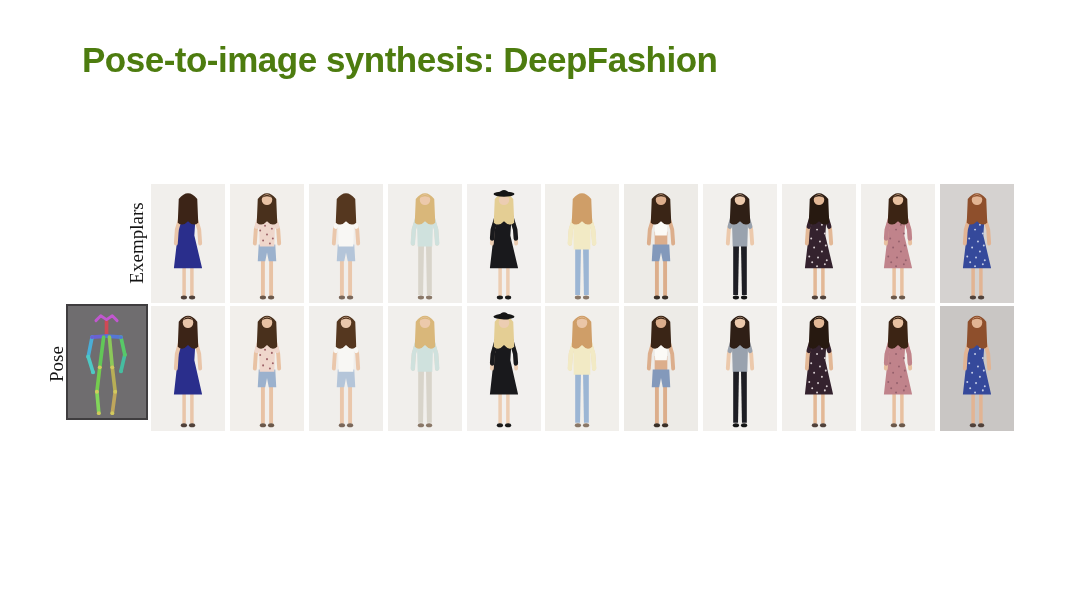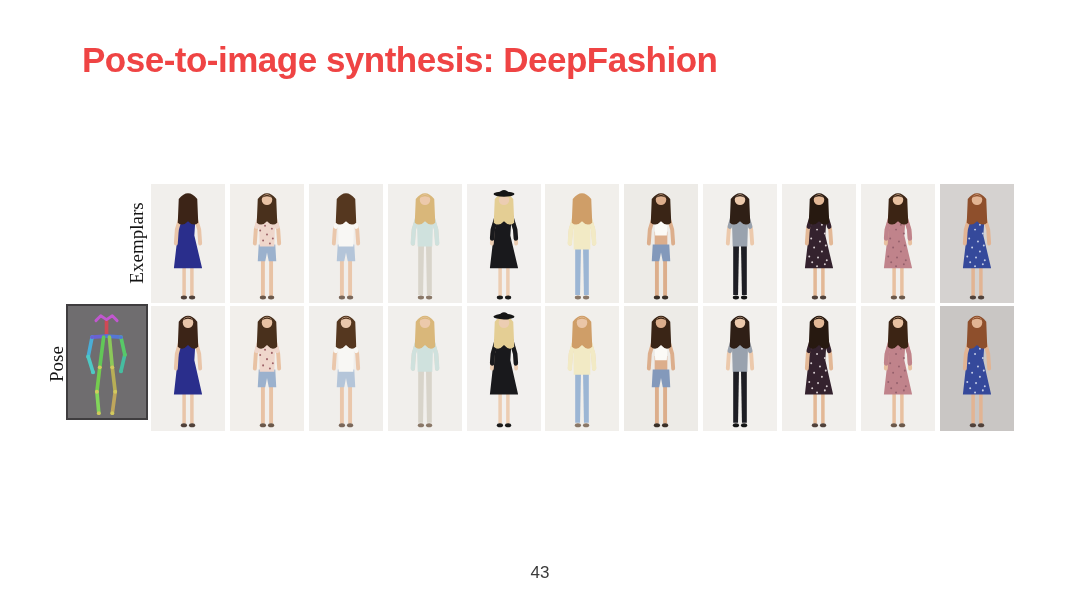--- a/index.html
+++ b/index.html
@@ -33,21 +33,21 @@
   .cell svg{display:block; width:100%; height:100%;}
   .page-number{
     position:absolute; left:0; right:0; top:563px;
     text-align:center; font-size:17px; color:#3a3a3a;
   }
 </style>
 </head>
 <body>
 
 <div class="slide" style="background: rgb(255, 255, 255);">
-  <div class="title" style="color: #ef4444;">Pose-to-image synthesis: DeepFashion</div>
+  <div class="title" style="color: #4d7c0f;">Pose-to-image synthesis: DeepFashion</div>
 
   <div class="figure">
     <div class="rot-label exemplars-label">Exemplars</div>
     <div class="rot-label pose-label">Pose</div>
 
     <div class="pose-box" id="pose-box" style="background: rgb(111, 109, 111); border-color: rgb(63, 61, 63);">
         <svg viewBox="0 0 81 115" preserveAspectRatio="none">
           <line x1="40" y1="14" x2="40" y2="31" stroke="#cf4a55" stroke-width="3.8" stroke-linecap="round"></line>
           <line x1="40" y1="31" x2="25" y2="32" stroke="#6a62d4" stroke-width="3.8" stroke-linecap="round"></line>
           <line x1="40" y1="31" x2="55" y2="32" stroke="#5577d6" stroke-width="3.8" stroke-linecap="round"></line>
@@ -598,14 +598,13 @@
             <polyline points="45.5,33 49.5,46 50.5,60" stroke="#e2b493" fill="none" stroke-width="4" stroke-linecap="round" stroke-linejoin="round"></polyline>
             <rect x="36.6" y="23" width="2.8" height="8" fill="#e2b493"></rect>
             <path d="M28.5 15 Q38 3.5 47.5 15 L48.5 39 Q43.5 43.5 38 37.5 Q32.5 43.5 27.5 39 Z" fill="#8e4f2c"></path>
             <circle cx="38" cy="15.8" r="5.4" fill="#e2b493"></circle>
             <path d="M32.4 14 Q38 7.5 43.6 14 Q38 10.5 32.4 14 Z" fill="#8e4f2c"></path>
           </svg>
         </div>
       </div>
   </div>
 
-  <div class="page-number">43</div>
 </div>
 
 </body></html>

